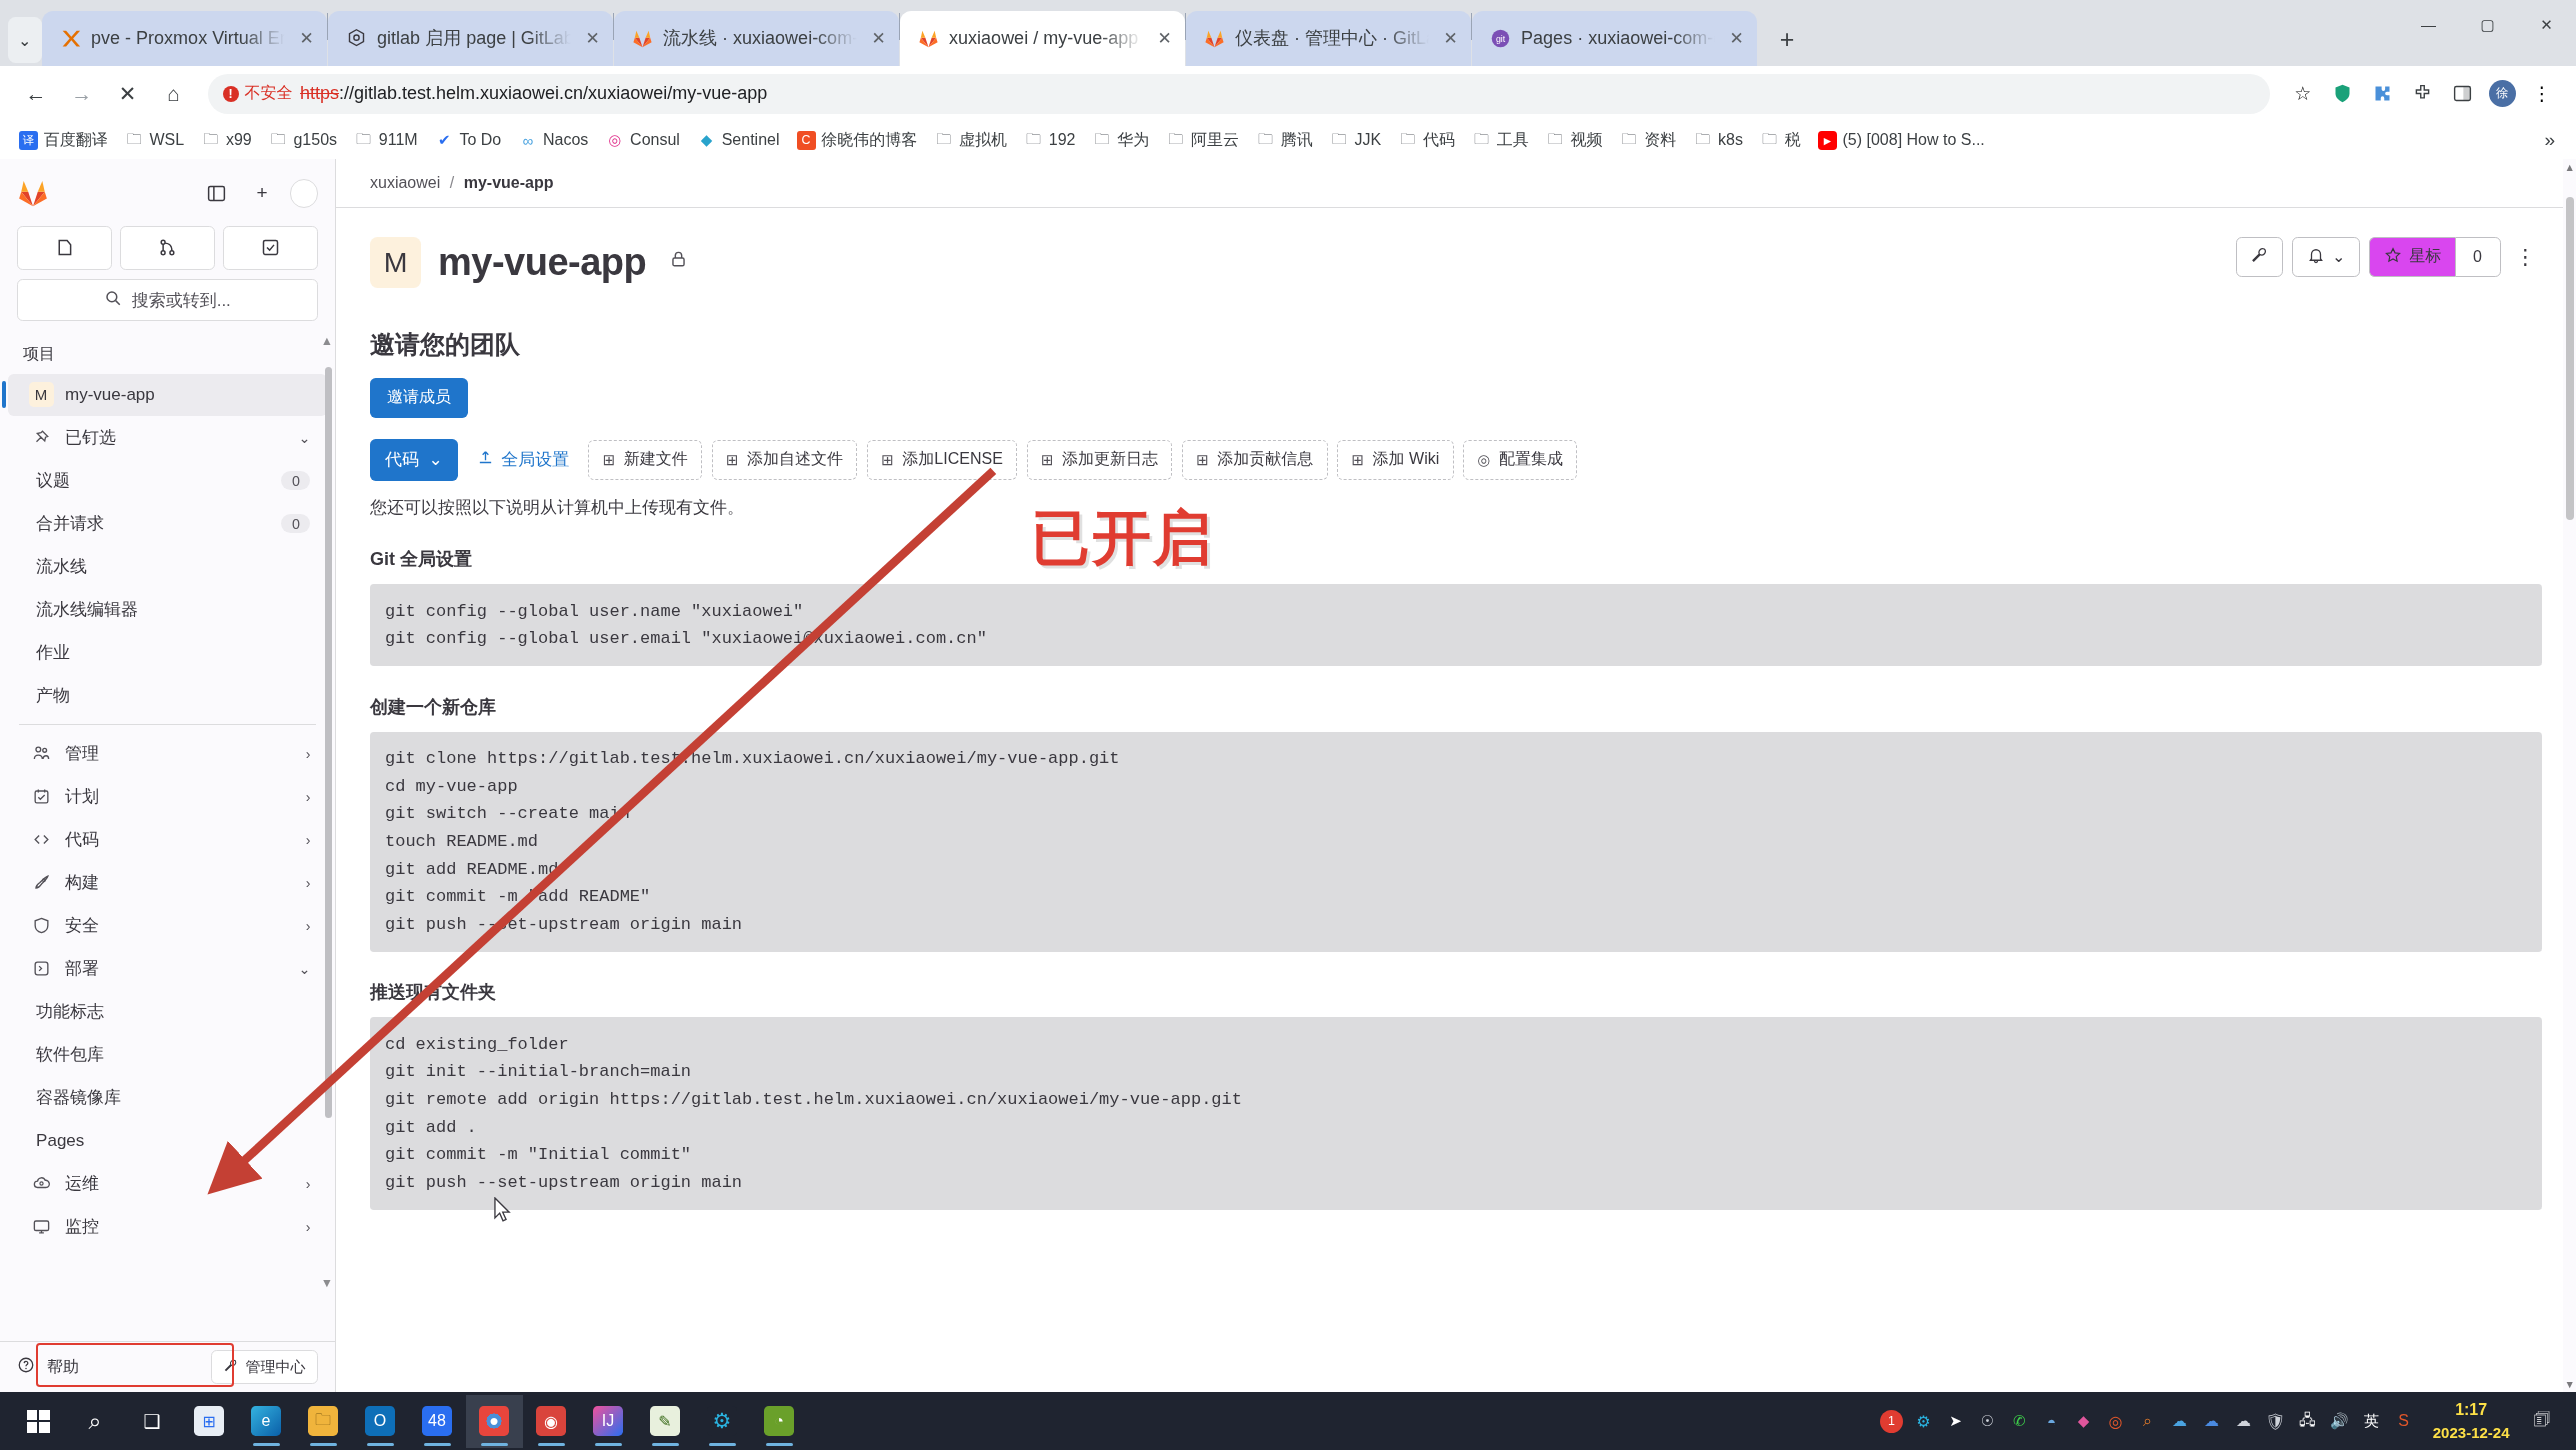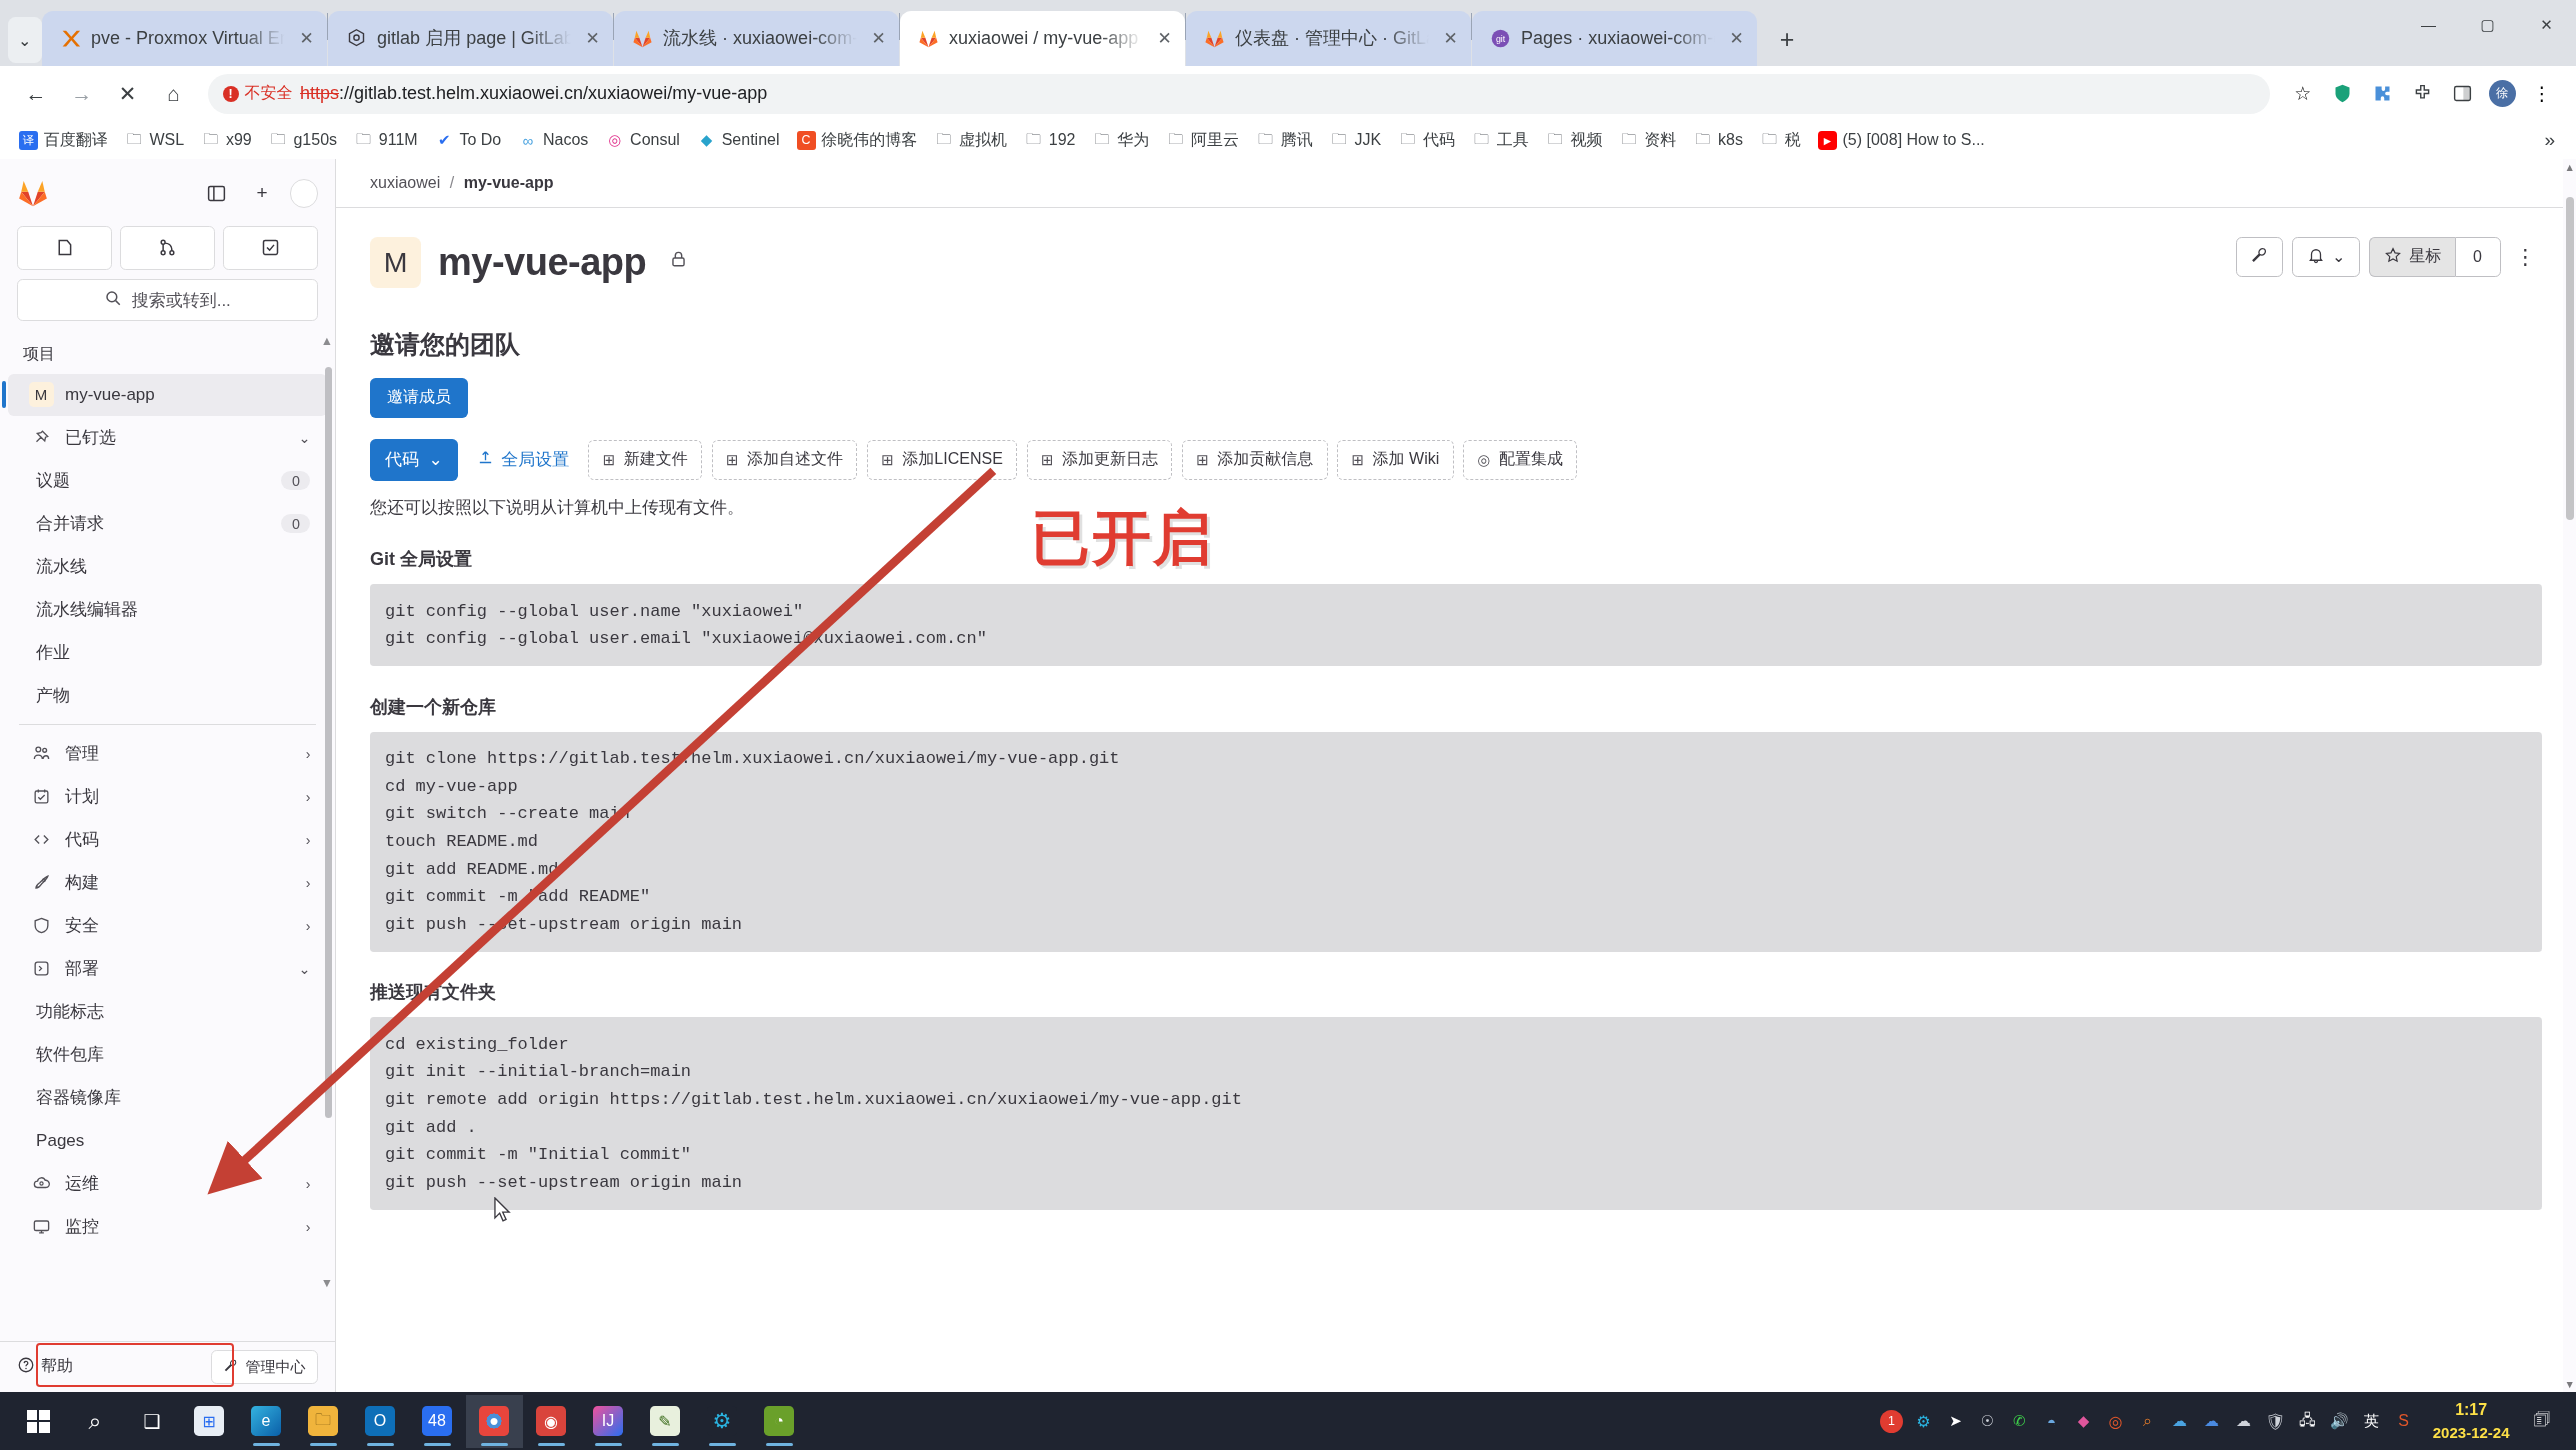--- a/index.html
+++ b/index.html
@@ -98,21 +98,21 @@
      font-size:14.3px; padding: 1.9px 10.5px; }
   .sb-item .sb-chev { color:#535158; font-size:14.3px;}
   .sb-sub { padding-left: 28.5px; }
   .sb-sep { height:1px; background:#dcdcde; margin: 7.6px 19px; }
   .sb-scrollbar { position:absolute; right:1.9px; top:11.4px; width:9.5px; bottom:57px; }
   .sb-scrollbar .thumb { position:absolute; left:1px; width:7.6px; top:28.5px; height:751px;
      background:#bfbfc3; border-radius:3.8px;}
   .sb-arrow { position:absolute; right:0px; color:#8c8c8f; font-size:12.4px;}
   .sb-bottom { border-top:1px solid #dcdcde; height: 51px; display:flex; align-items:center;
      padding: 0 17px; gap: 9.5px; font-size:16px; color:#3a383f; }
-  .sb-help { display:flex; gap:6px; }
+  .sb-help { display:flex; align-items:center; gap:12px; }
   .sb-admin { margin-left:auto; border:1px solid #dcdcde; border-radius:5.7px; background:#fff;
      padding: 6.7px 11.4px; display:flex; align-items:center; gap:7.6px; font-size:15px;}
 
   
   .pages-highlight { position:absolute; left:36px; top:1184px; width:198px; height:44px;
     border: 2.9px solid #e03c31; border-radius: 3.8px; pointer-events:none; z-index: 5; }
 
   
   #main { flex:1; display:flex; flex-direction:column; overflow:hidden; position:relative; background:#fff;}
   #breadcrumb { height:49px; display:flex; align-items:center; gap:9.5px; padding: 0 34px;
@@ -124,21 +124,21 @@
   .proj-left { display:flex; align-items:center; gap: 17px; }
   .proj-avatar { width:51px; height:51px; border-radius:7.6px; background:#fdf1dd; color:#3a383f;
      display:flex; align-items:center; justify-content:center; font-size:28.5px; }
   .proj-title { font-size:38px; font-weight:700; color:#3a383f; letter-spacing:-0.5px;}
   .lock-ico { color:#535158; font-size:19px; margin-left:5.7px; }
   .proj-actions { margin-left:auto; display:flex; align-items:center; gap:9.5px; }
   .btn-o { border:1px solid #bfbfc3; background:#fff; border-radius:5.7px; height:40px;
      display:flex; align-items:center; gap:7.6px; padding: 0 13.3px; font-size:16px; color:#3a383f; }
   .star-group { display:flex; align-items:stretch; }
   .star-group .a { border:1px solid #bfbfc3; border-right:none; border-radius:5.7px 0 0 5.7px;
-     background:#e5e5e5; height:40px; display:flex; align-items:center; gap:7.6px; padding:0 13.3px; font-size:16px; color:#3a383f;}
+     background:#d946ef; height:40px; display:flex; align-items:center; gap:7.6px; padding:0 13.3px; font-size:16px; color:#3a383f;}
   .star-group .b { border:1px solid #bfbfc3; border-radius:0 5.7px 5.7px 0; background:#fff; height:40px;
      display:flex; align-items:center; justify-content:center; min-width:46px; font-size:16px; color:#3a383f;}
   .kebab { width:32px; height:40px; display:flex; align-items:center; justify-content:center;
      font-size:21px; color:#3a383f; letter-spacing:1px;}
 
   .h-invite { font-size:25px; font-weight:700; color:#3a383f; margin-top: 40px; }
   .p-invite { font-size:17px; color:#3a383f; margin-top: 13.3px; }
   .btn-primary { display:inline-flex; align-items:center; justify-content:center; background:#1f75cb;
      color:#fff; border-radius:5.7px; height:40px; padding: 0 17px; font-size:16px; margin-top: 17px; }
 

